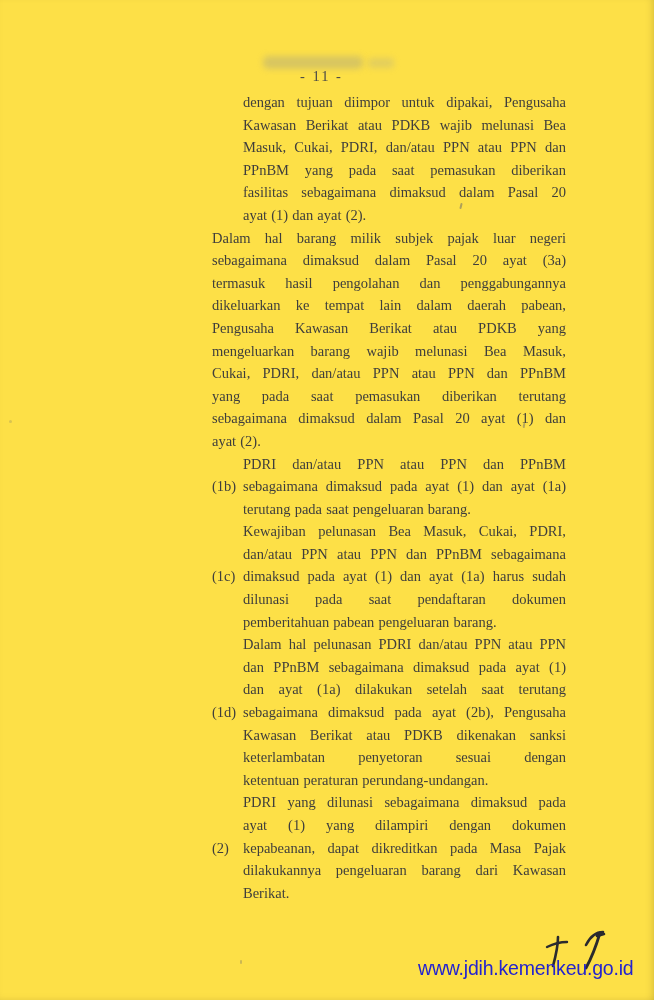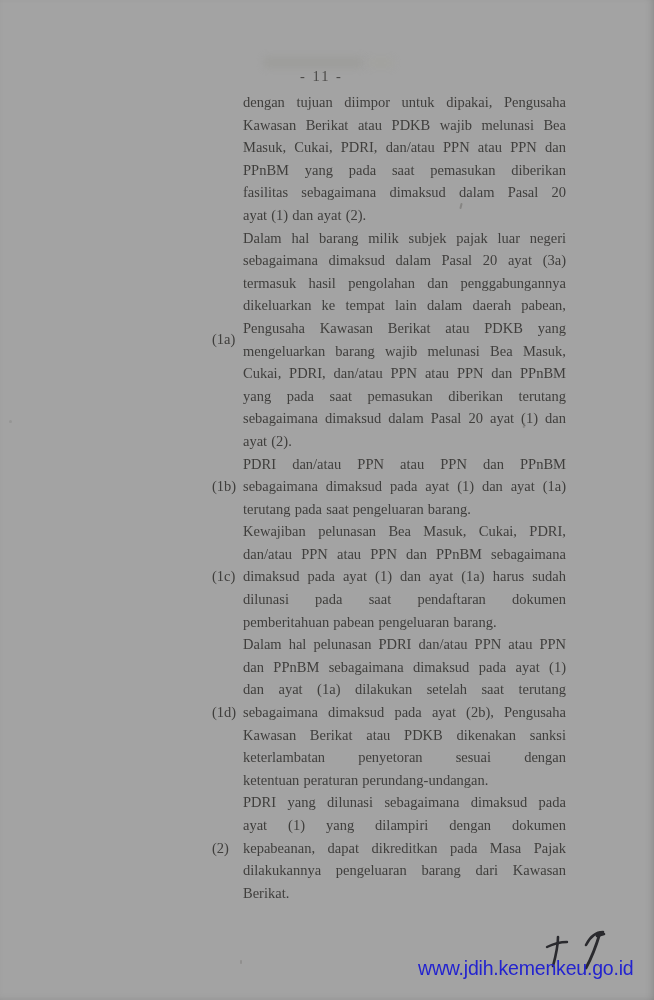--- a/index.html
+++ b/index.html
@@ -84,42 +84,41 @@
   }
   .speck { position: absolute; background: #6f6e6a; }
   .speck.s1 { left: 460px; top: 203px; width: 2px; height: 6px; opacity: .55; transform: rotate(14deg); border-radius: 1px; }
   .speck.s2 { left: 523px; top: 423px; width: 2px; height: 5px; opacity: .5; transform: rotate(10deg); border-radius: 1px; }
   .speck.s3 { left: 9px;  top: 420px; width: 3px; height: 3px; opacity: .25; border-radius: 50%; }
   .speck.s4 { left: 240px; top: 960px; width: 2px; height: 4px; opacity: .35; border-radius: 1px; }
 </style>
 </head>
 <body>
 
-<div class="page" style="background: #a3a3a3; color: rgb(63, 62, 60);">
+<div class="page" style="background: #fde047; color: rgb(63, 62, 60);">
 
   <div class="watermark-smudge"></div>
   <div class="watermark-smudge2"></div>
 
   <div class="page-number">- 11 -</div>
 
   <div class="text-block" id="paragraphs">
     <div class="para">
       <div class="para-num"></div>
       <div class="para-lines">
           <div class="line">dengan tujuan diimpor untuk dipakai, Pengusaha</div>
           <div class="line">Kawasan Berikat atau PDKB wajib melunasi Bea</div>
           <div class="line">Masuk, Cukai, PDRI, dan/atau PPN atau PPN dan</div>
           <div class="line">PPnBM yang pada saat pemasukan diberikan</div>
           <div class="line">fasilitas sebagaimana dimaksud dalam Pasal 20</div>
           <div class="line last">ayat (1) dan ayat (2).</div>
         </div>
     </div>
 
     <div class="para">
-      <div class="para-num">(1a)</div>
       <div class="para-lines">
           <div class="line">Dalam hal barang milik subjek pajak luar negeri</div>
           <div class="line">sebagaimana dimaksud dalam Pasal 20 ayat (3a)</div>
           <div class="line">termasuk hasil pengolahan dan penggabungannya</div>
           <div class="line">dikeluarkan ke tempat lain dalam daerah pabean,</div>
           <div class="line">Pengusaha Kawasan Berikat atau PDKB yang</div>
           <div class="line">mengeluarkan barang wajib melunasi Bea Masuk,</div>
           <div class="line">Cukai, PDRI, dan/atau PPN atau PPN dan PPnBM</div>
           <div class="line">yang pada saat pemasukan diberikan terutang</div>
           <div class="line">sebagaimana dimaksud dalam Pasal 20 ayat (1) dan</div>

